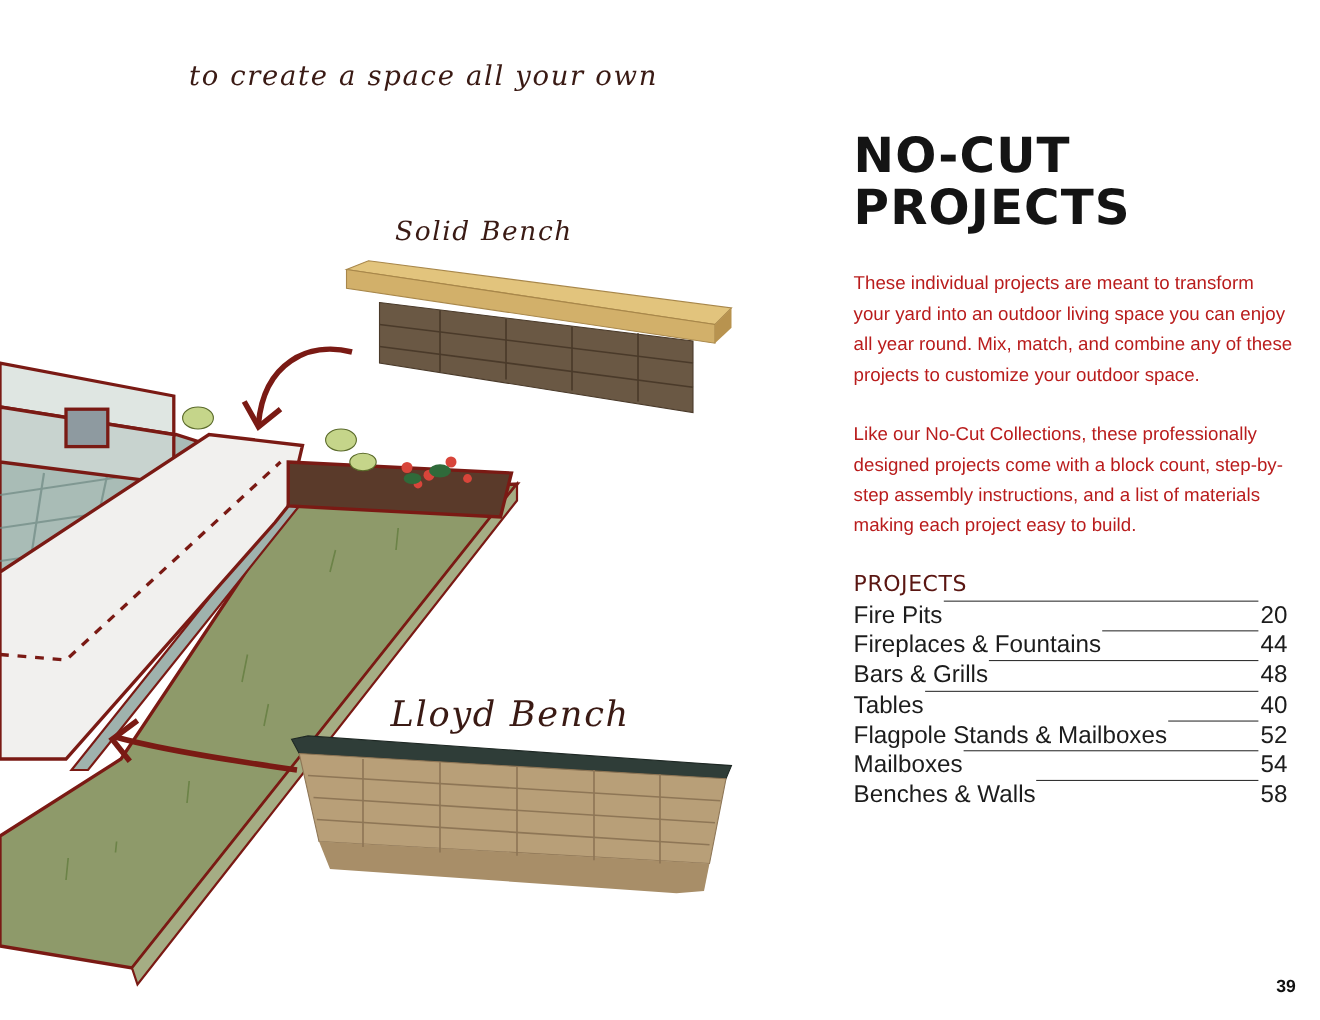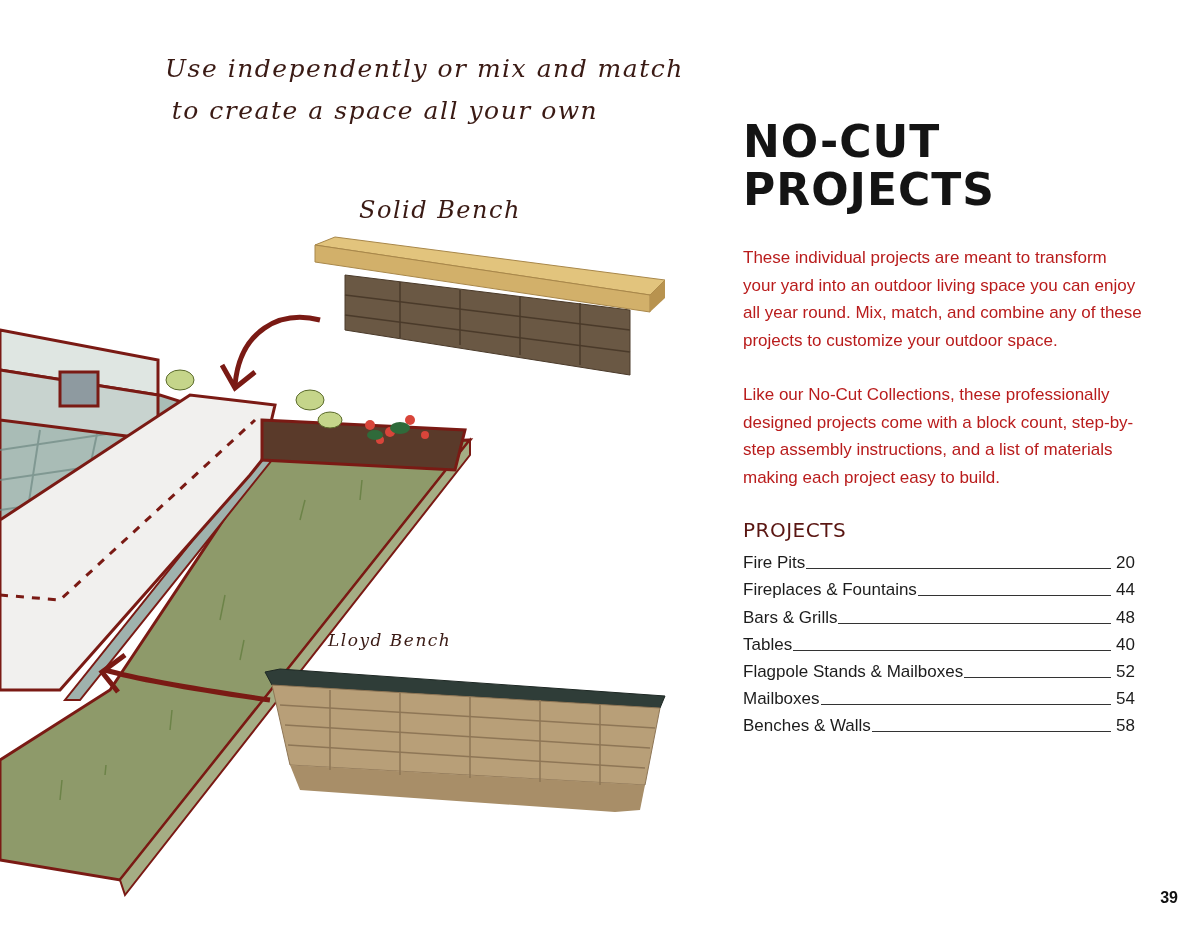--- a/index.html
+++ b/index.html
@@ -7,35 +7,35 @@
     width: 1200px; height: 927px; background: #ffffff; position: relative; overflow: hidden;
     font-family: "Liberation Sans", sans-serif; color: #1c1c1c;
   }
   .illustration { position: absolute; left: 0; top: 0; width: 700px; height: 927px; }
   .handwritten {
     position: absolute; font-family: "DejaVu Serif", serif; font-style: italic;
     color: #3a1a14; letter-spacing: 1.5px; white-space: nowrap;
   }
   .tagline { left: 165px; top: 48px; font-size: 25px; line-height: 42px; text-align: center; width: 440px; }
   .label-solid { left: 359px; top: 196px; font-size: 24px; }
-  .label-lloyd { left: 328px; top: 630px; font-size: 17px; }
+  .label-lloyd { left: 355px; top: 630px; font-size: 32px; }
 
-  .right-col { position: absolute; left: 743px; top: 118px; width: 400px; }
+  .right-col { position: absolute; left: 776px; top: 118px; width: 400px; }
   .page-title {
     font-family: "DejaVu Sans", sans-serif; font-weight: bold; font-size: 44px;
     line-height: 48px; letter-spacing: 1px; color: #141414; margin: 0;
   }
   .intro { margin-top: 30px; font-size: 17px; line-height: 27.5px; color: #b91c1c; }
   .intro p { margin: 0 0 27px 0; }
   .projects-heading {
     margin-top: 26px; font-family: "DejaVu Sans", sans-serif; font-size: 20px;
     color: #5a1612; font-weight: normal; letter-spacing: 0.5px;
   }
   .toc { margin-top: 4px; width: 392px; }
-  .toc-row { display: flex; align-items: flex-end; height: 27.2px; font-size: 17px; }
+  .toc-row { display: flex; align-items: flex-start; height: 27.2px; font-size: 22px; }
   .toc-label { white-space: nowrap; }
   .toc-leader { flex: 1; border-bottom: 1.5px solid #333; margin: 0 2px 4px 1px; }
   .toc-page { width: 22px; text-align: right; }
   .toc-row.last .toc-leader { margin-right: 14px; }
 
   .page-number {
     position: absolute; right: 22px; bottom: 20px; font-weight: bold; font-size: 16px; color: #111;
   }
 </style>
 </head>
@@ -124,21 +124,20 @@
       <line x1="330" y1="690" x2="330" y2="770"></line>
         <line x1="400" y1="693" x2="400" y2="775"></line>
       <line x1="470" y1="697" x2="470" y2="778"></line>
         <line x1="540" y1="700" x2="540" y2="782"></line>
       <line x1="600" y1="704" x2="600" y2="785"></line>
     </g>
   </g>
 </svg>
 
 <div class="handwritten tagline">
-  <div>Use independently or mix and match</div>
   <div>to create a space all your own</div>
 </div>
 <div class="handwritten label-solid">Solid Bench</div>
 <div class="handwritten label-lloyd">Lloyd Bench</div>
 
 <div class="right-col">
   <h1 class="page-title">
     <div>NO-CUT</div>
     <div>PROJECTS</div>
   </h1>

